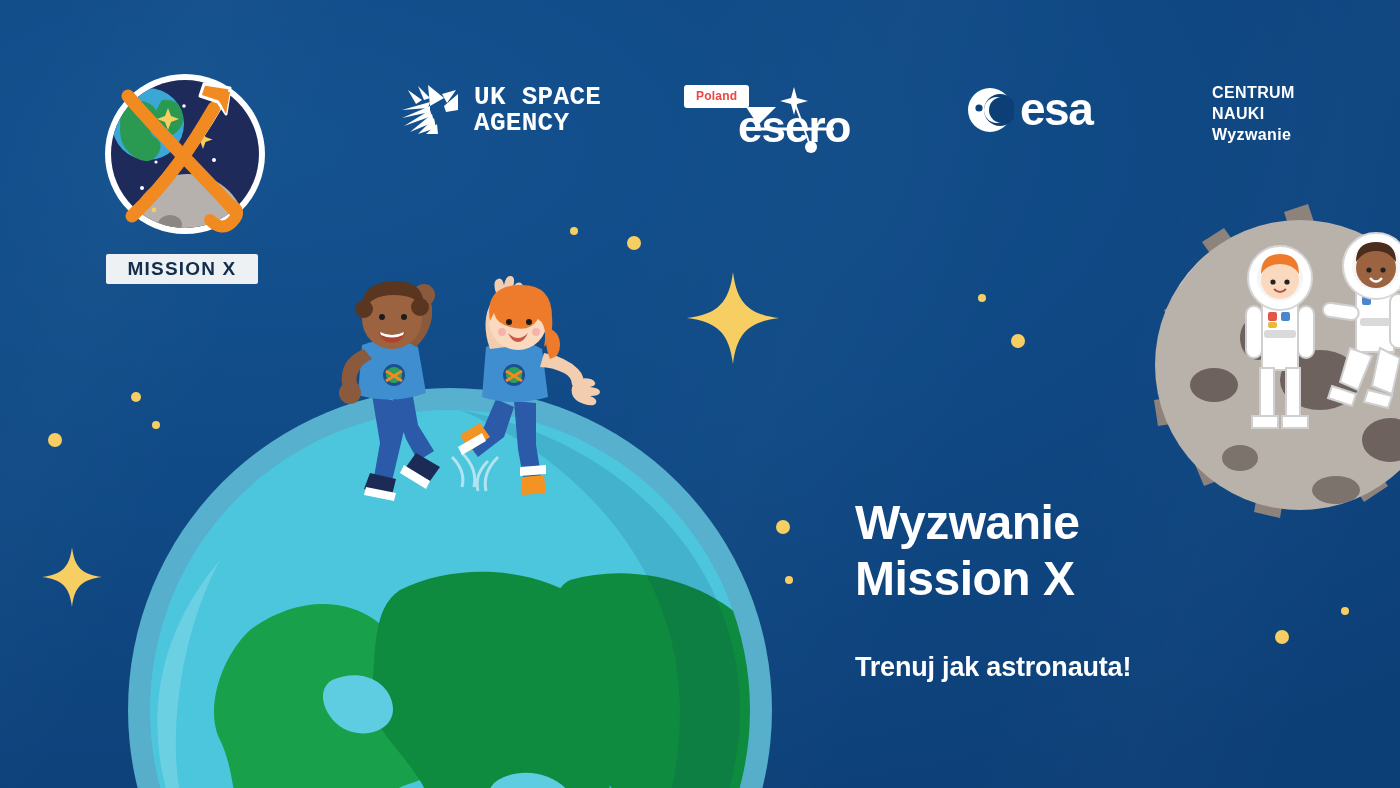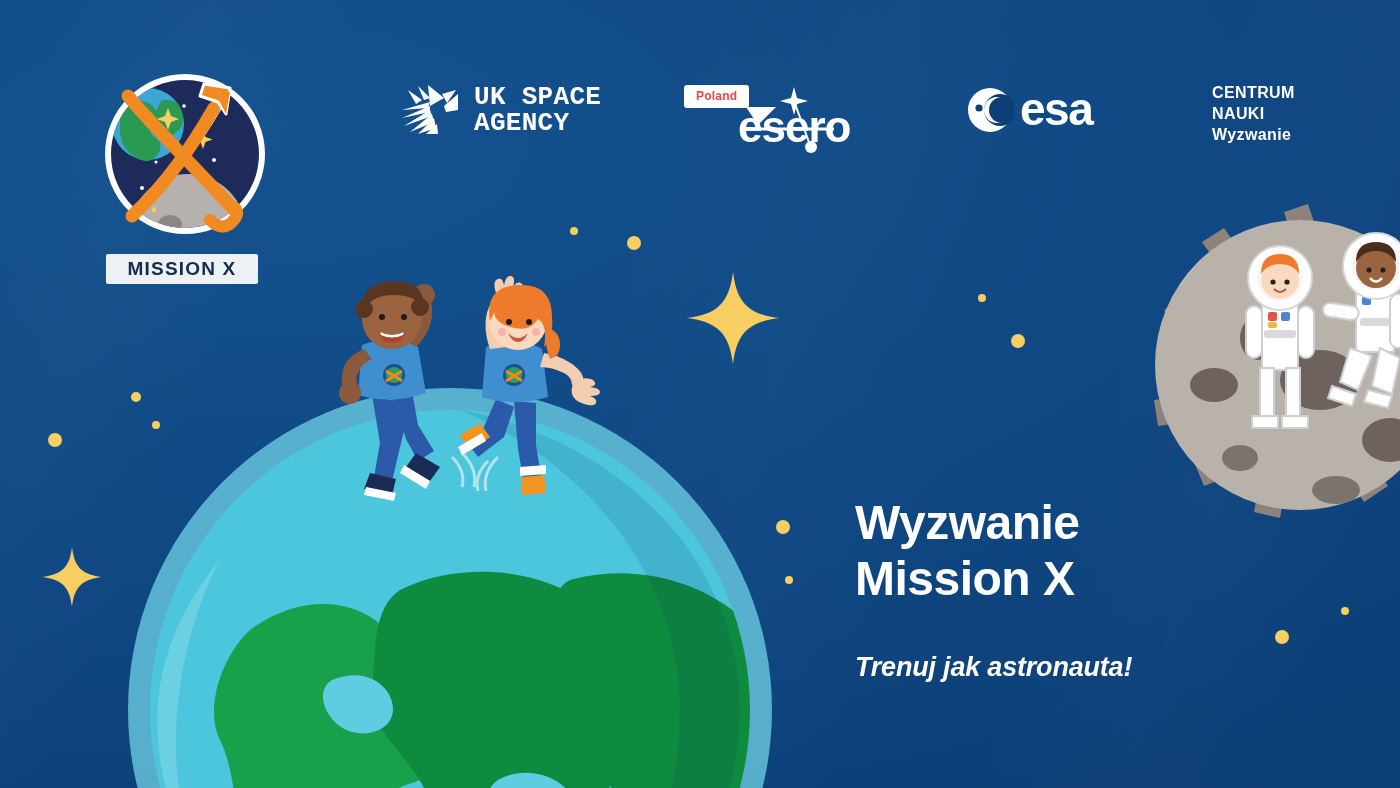--- a/index.html
+++ b/index.html
@@ -45,21 +45,21 @@
   
   .badge{position:absolute;left:92px;top:64px;width:186px;height:230px;}
   .badge-label{
     position:absolute;left:14px;top:190px;width:152px;height:30px;background:#eef1f3;
     display:flex;align-items:center;justify-content:center;border-radius:2px;}
   .badge-label span{color:#132d4d;font-weight:bold;font-size:19px;letter-spacing:1.2px;}
 
   
   .title-block{position:absolute;left:855px;top:495px;width:470px;}
   .title{color:#ffffff;font-weight:bold;font-size:48px;line-height:56px;letter-spacing:-.5px;}
-  .tagline{color:#ffffff;font-weight:bold;font-size:27px;line-height:32px;margin-top:44px;letter-spacing:-.2px;font-style:italic;}
+  .tagline{color:#ffffff;font-weight:bold;font-size:27px;line-height:32px;margin-top:44px;letter-spacing:-.2px;}
 
   
   .earth-wrap{position:absolute;left:100px;top:380px;width:700px;height:500px;}
   .moon-wrap{position:absolute;left:1140px;top:190px;width:290px;height:400px;}
   .kids-wrap{position:absolute;left:300px;top:275px;width:320px;height:250px;}
 </style>
 </head>
 <body>
 
 <div class="stage">

